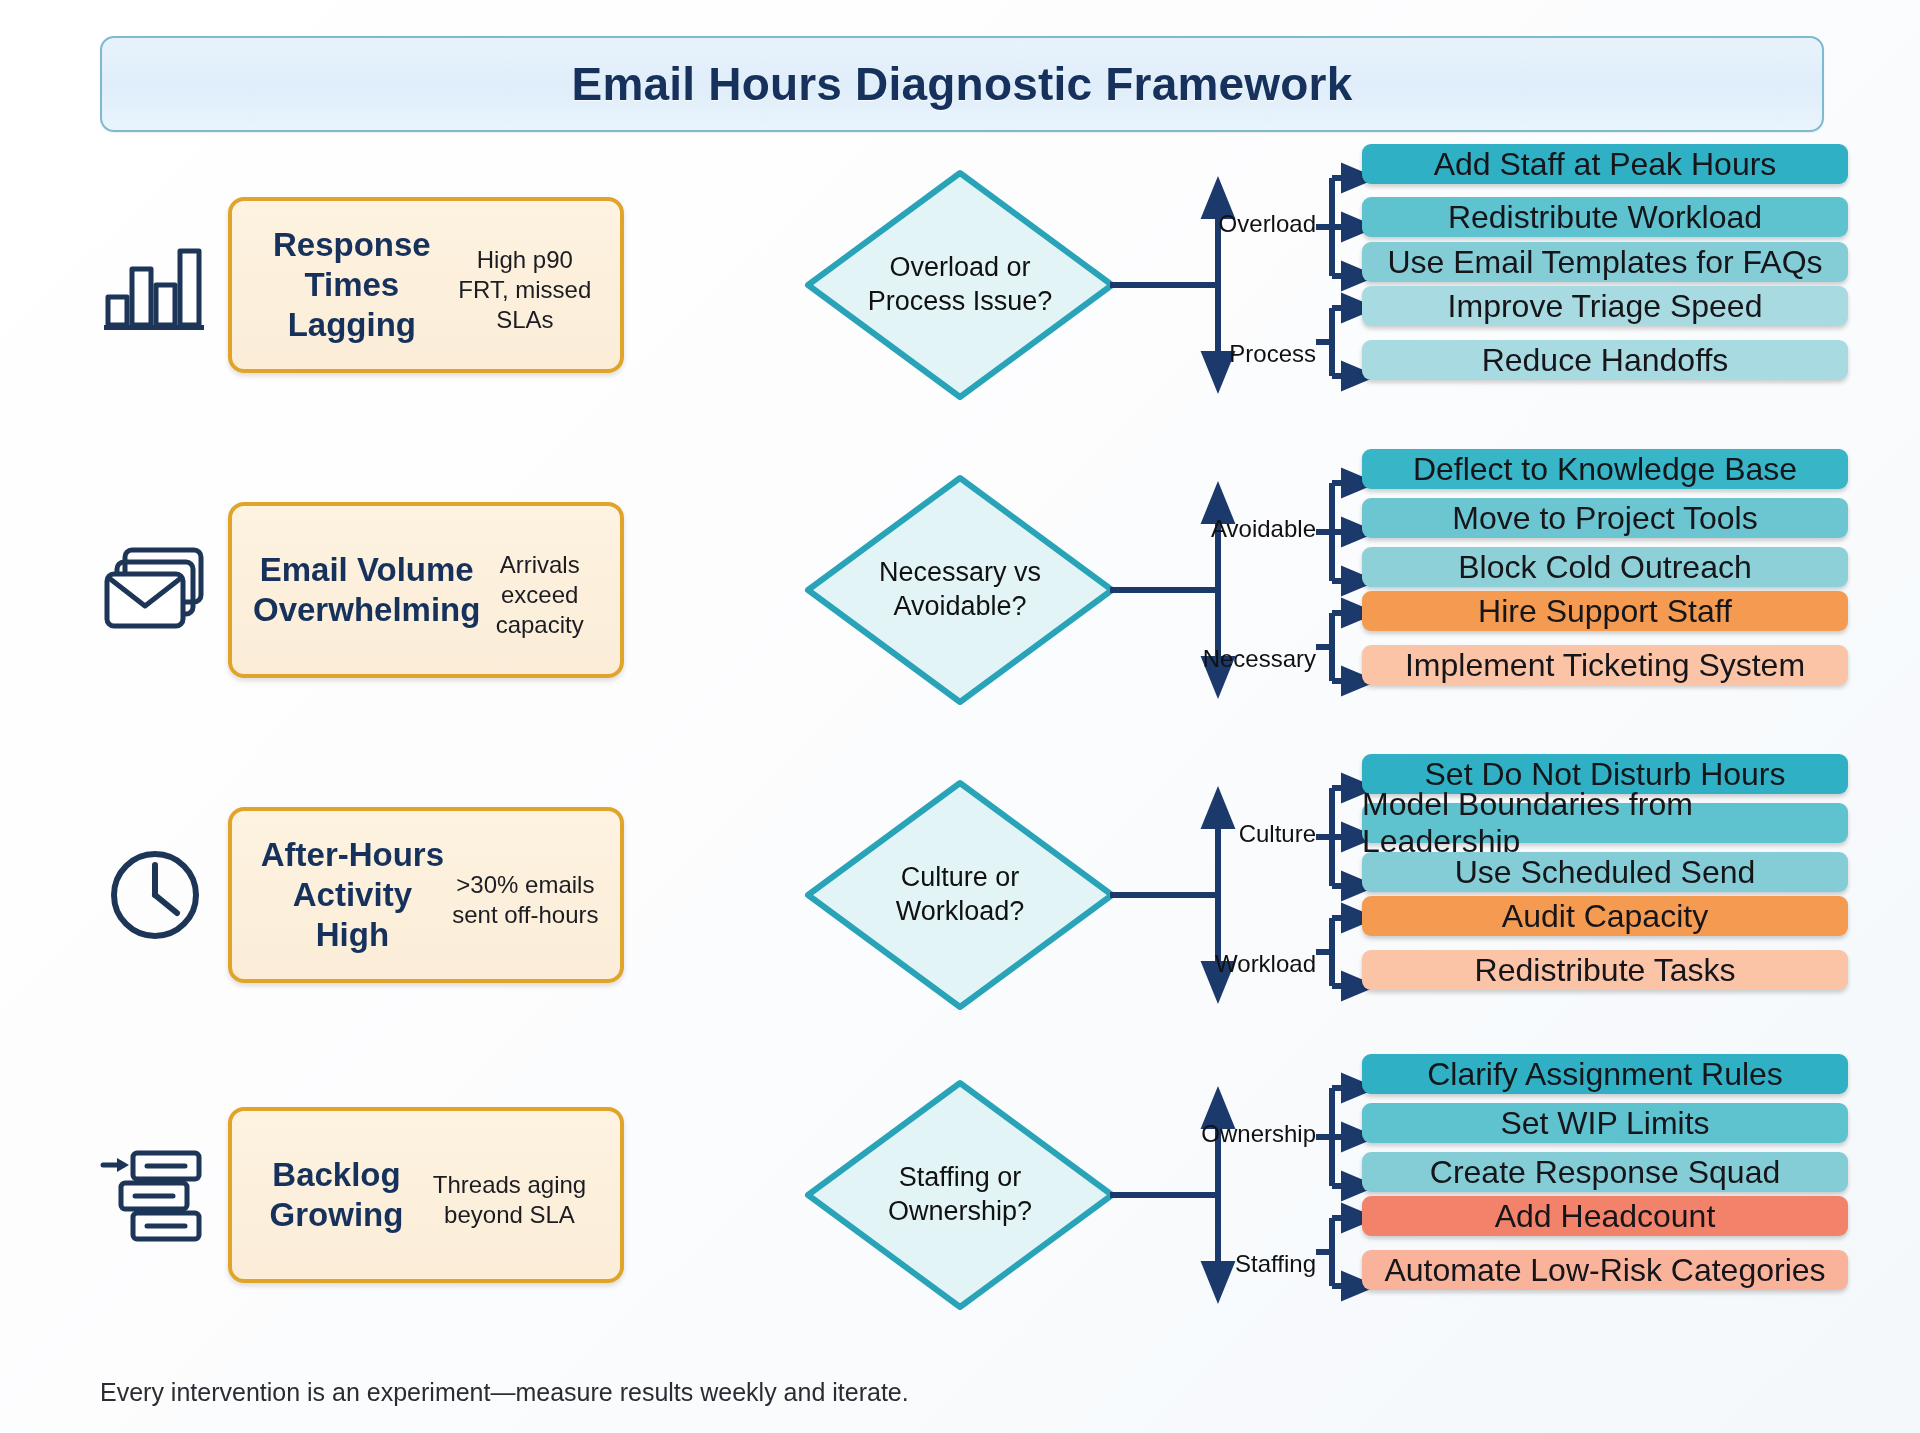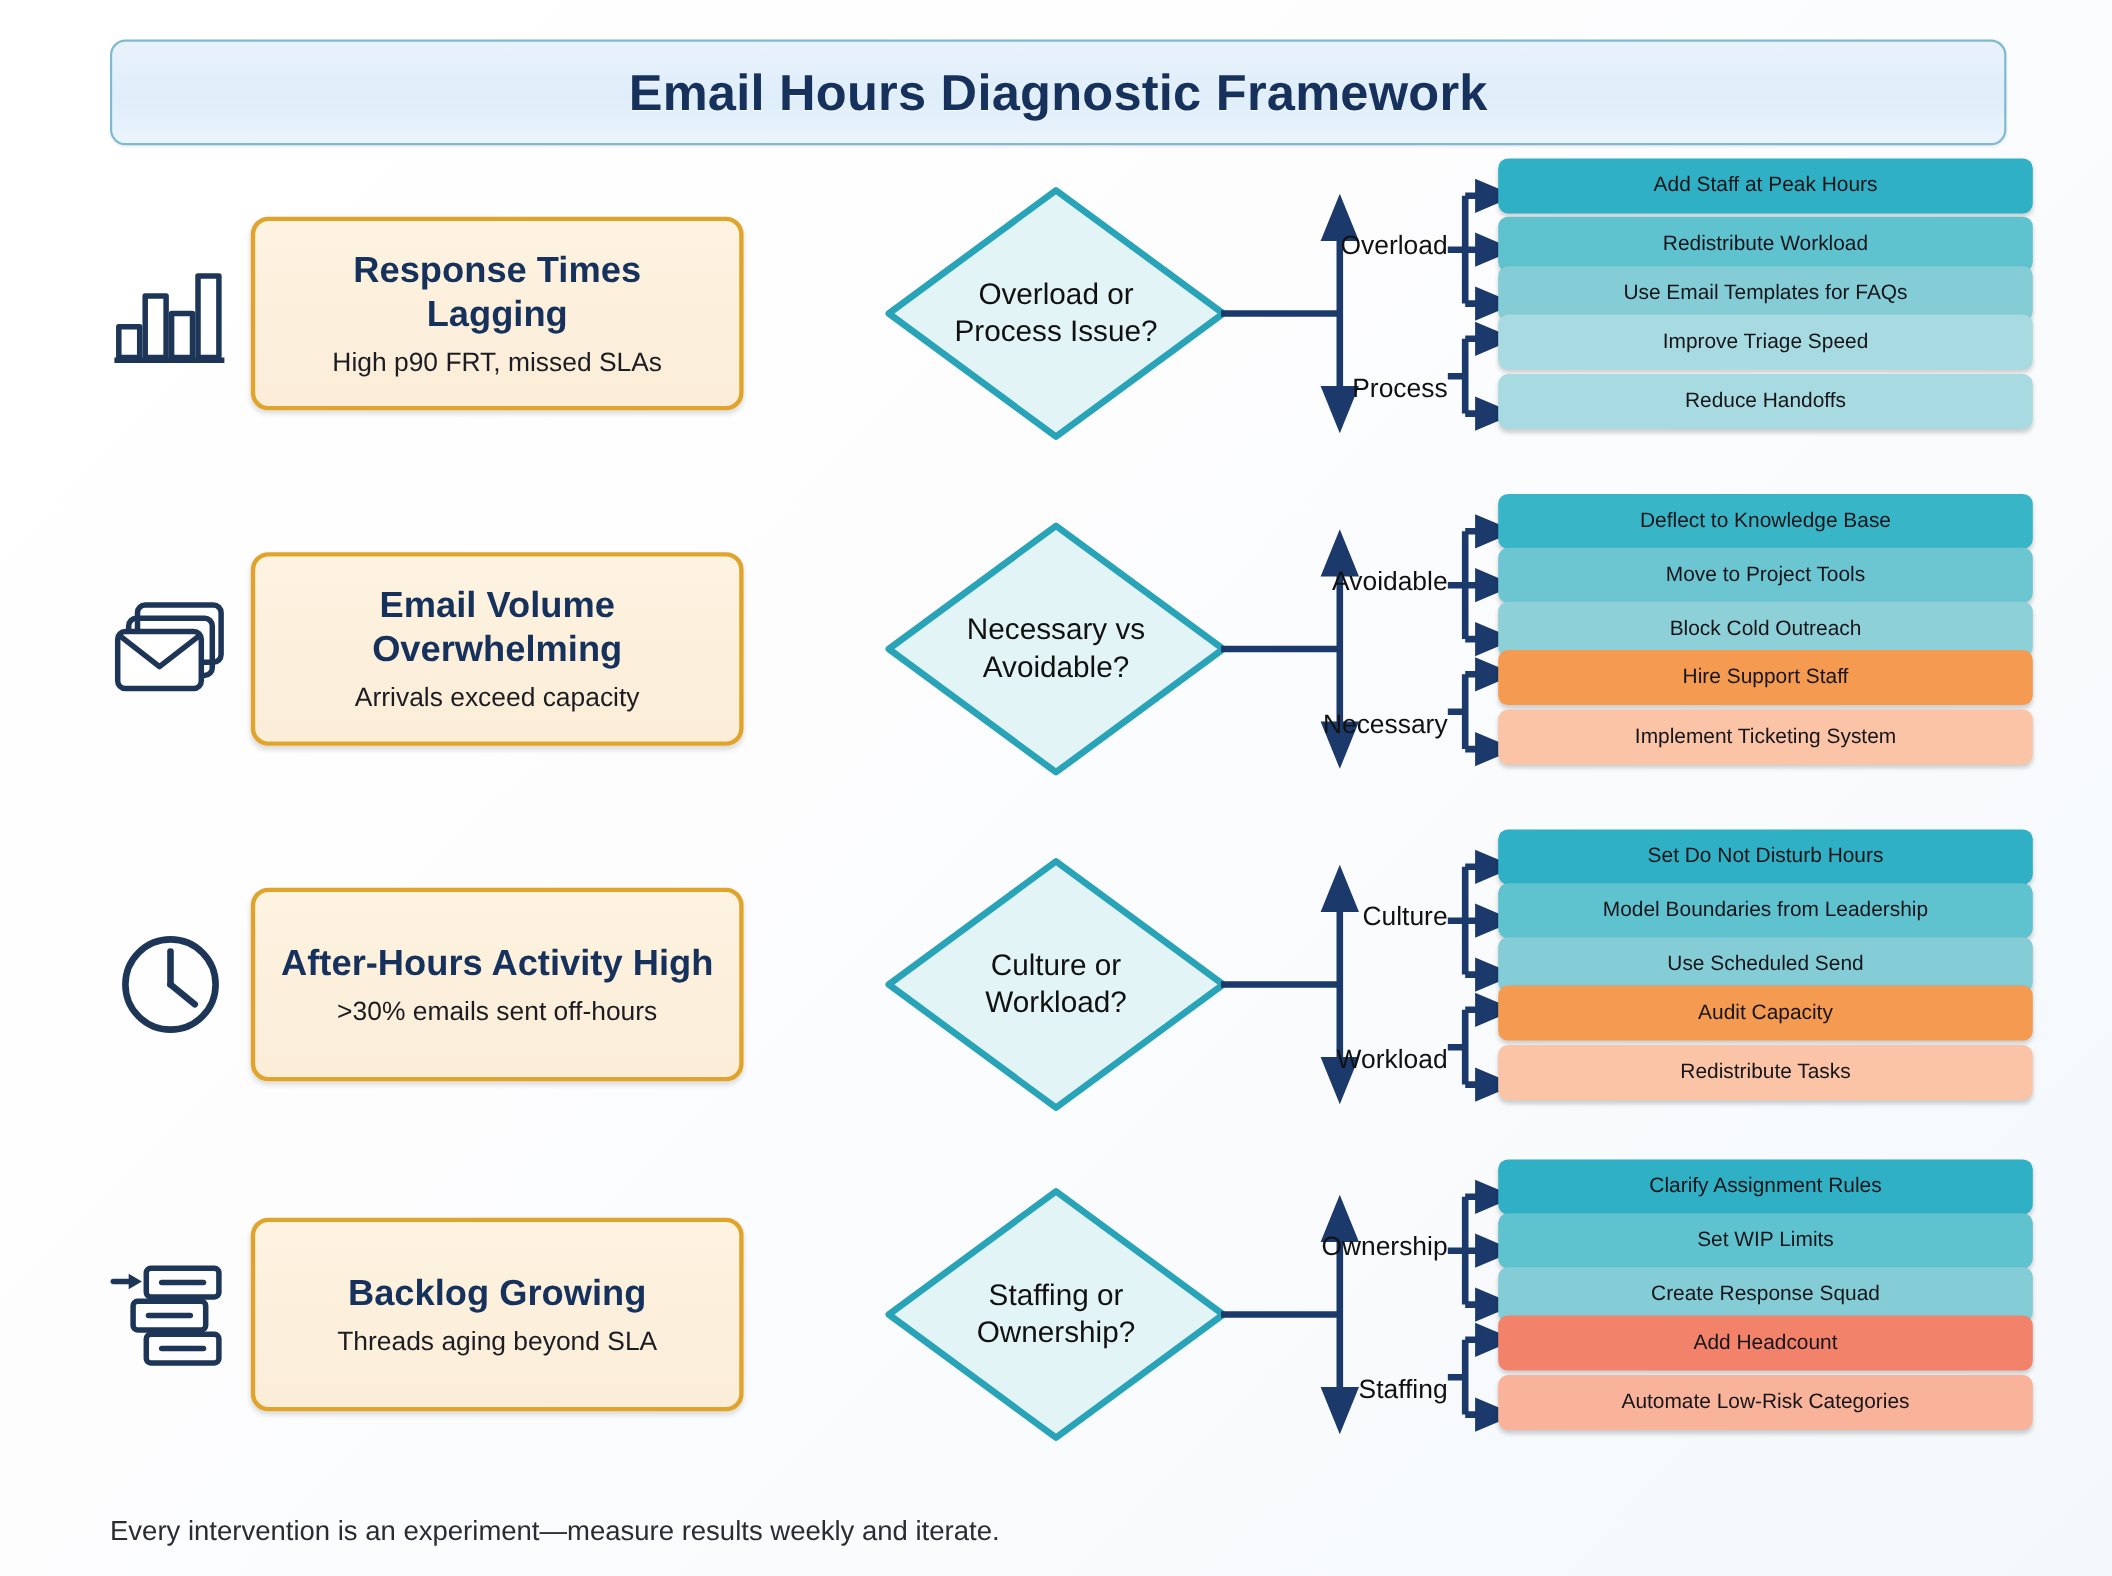--- a/index.html
+++ b/index.html
@@ -37,25 +37,25 @@
   
   .icon-cell{
     position:absolute;left:95px;top:50%;transform:translateY(-50%);
     width:120px;height:120px;display:flex;align-items:center;justify-content:center;
   }
   .icon-cell svg{display:block;}
 
   
   .problem{
     position:absolute;left:228px;top:50%;transform:translateY(-50%);
-    width:448px;min-height:176px;
+    width:396px;min-height:176px;
     border:4px solid #e0a42b;border-radius:16px;
     background:linear-gradient(180deg,#fdf3e0 0%,#fbedd8 100%);
     box-shadow:0 3px 5px rgba(0,0,0,.13);
-    display:flex;flex-direction:column;align-items:center;justify-content:center;
+    display:flex;flex-direction:row;align-items:center;justify-content:center;
     padding:14px 21px;box-sizing:border-box;
   }
   .problem .p-title{
     font-size:33px;font-weight:bold;color:#16325c;line-height:1.22;text-align:center;
   }
   .problem .p-sub{
     margin-top:10px;font-size:24px;color:#1c1c22;text-align:center;line-height:1.25;
   }
 
   
@@ -77,24 +77,24 @@
   .branch-label{
     position:absolute;font-size:24px;color:#111;white-space:nowrap;
     text-align:right;
   }
 
   
   .bracket{position:absolute;}
 
   
   .action{
-    position:absolute;height:50px;width:486px;left:1362px;
+    position:absolute;height:40px;width:486px;left:1362px;
     border-radius:9px;display:flex;align-items:center;justify-content:center;
     box-shadow:0 3px 4px rgba(0,0,0,.18);
-    font-size:19px;color:#15151a;box-sizing:border-box;
+    font-size:32px;color:#15151a;box-sizing:border-box;
   }
   .a-t1{background:#2fb0c4;}
   .a-t2{background:#5fc2cf;}
   .a-t3{background:#84cdd6;}
   .a-t1b{background:#38b5c6;}
   .a-t2b{background:#6cc6d1;}
   .a-t3b{background:#8ed0d8;}
   .a-o1{background:#f59b51;}
   .a-o2{background:#fbc4a6;}
   .a-s1{background:#f2836a;}

